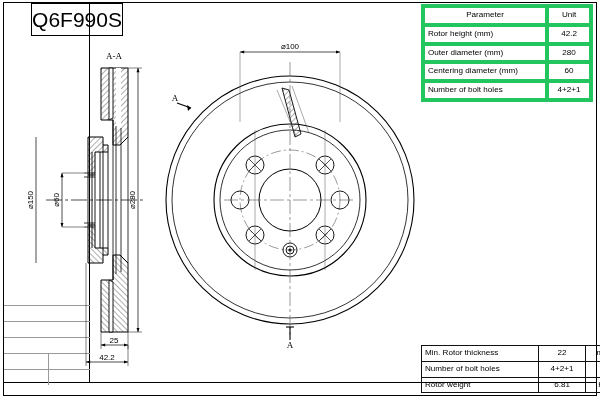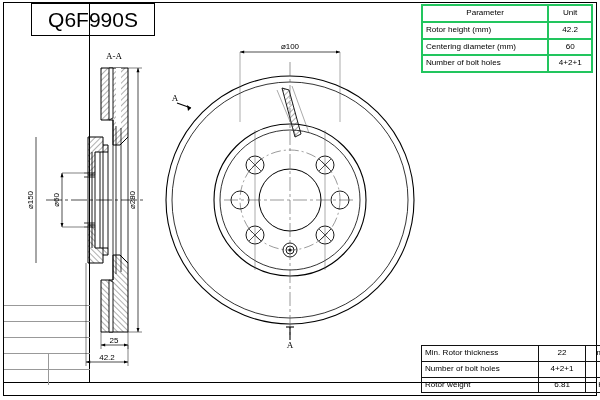--- a/index.html
+++ b/index.html
@@ -13,28 +13,28 @@
   
   .frame-outer{position:absolute;left:3px;top:2px;width:594px;height:394px;border:1px solid #000;box-sizing:border-box;}
   .frame-inner-bottom{position:absolute;left:3px;top:382px;width:594px;height:0;border-top:1px solid #000;}
 
   
   .left-col{position:absolute;left:4px;top:3px;width:86px;height:379px;border-right:1.4px solid #000;box-sizing:border-box;}
   .left-col .hline{position:absolute;left:0;width:86px;border-top:1px solid #999;}
   .left-col .vline{position:absolute;width:0;border-left:1px solid #999;}
 
   
-  .title-box{position:absolute;left:31px;top:3px;width:124px;height:33px;border:1px solid #000;box-sizing:border-box;
+  .title-box{position:absolute;left:31px;top:3px;width:92px;height:33px;border:1px solid #000;box-sizing:border-box;
              display:flex;align-items:center;justify-content:center;}
   .title-text{font-family:"Liberation Sans", sans-serif;font-size:21px;letter-spacing:0px;line-height:1;}
 
   
   .param-table{position:absolute;left:421px;top:4px;border-collapse:collapse;width:172px;}
   .param-table td,.param-table th{
-    border:2px solid #22c55e;
+    border:4px solid #22c55e;
     font-size:8.1px;
     font-family:"Liberation Sans", sans-serif;
     padding:0 3px;
     height:14.8px;line-height:14.8px;
     white-space:nowrap;
   }
   .param-table th{font-weight:normal;text-align:center;}
   .param-table td.p-name{text-align:left;width:128px;}
   .param-table td.p-val{text-align:center;width:40px;}
 
@@ -262,20 +262,24 @@
         <th>Parameter</th>
         <th>Unit</th>
       </tr>
     </thead>
     <tbody id="param-body">
         <tr>
           <td class="p-name">Rotor height (mm)</td>
           <td class="p-val">42.2</td>
         </tr>
         <tr>
+          <td class="p-name">Outer diameter (mm)</td>
+          <td class="p-val">280</td>
+        </tr>
+        <tr>
           <td class="p-name">Centering diameter (mm)</td>
           <td class="p-val">60</td>
         </tr>
         <tr>
           <td class="p-name">Number of bolt holes</td>
           <td class="p-val">4+2+1</td>
         </tr>
       </tbody>
   </table>
 

